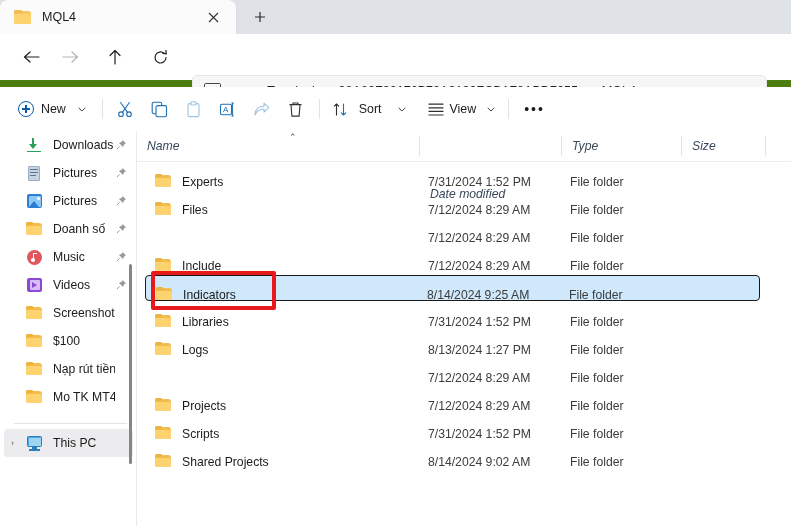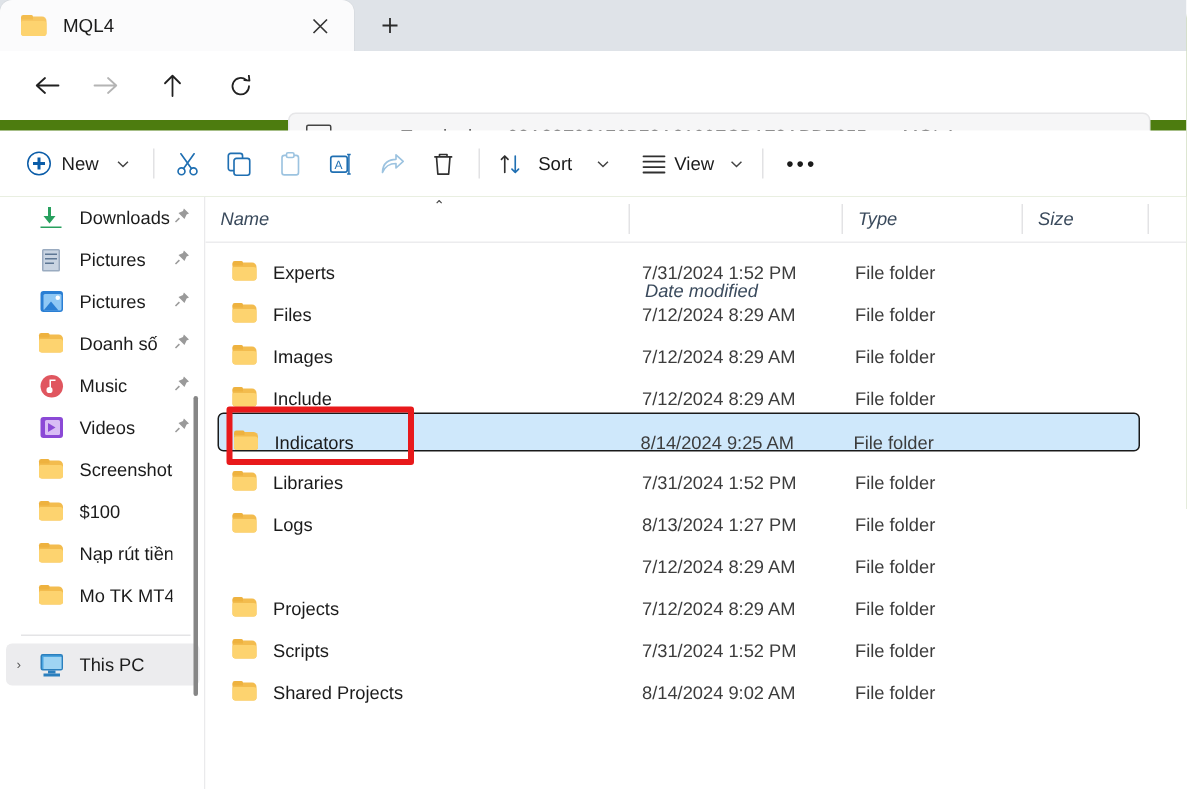--- a/index.html
+++ b/index.html
@@ -541,28 +541,20 @@
                 <span class="f-tab"></span>
                 <span class="f-front"></span>
               </span>
               <span>Files</span>
             </div>
             <div class="cell cell-date">7/12/2024 8:29 AM</div>
             <div class="cell cell-type">File folder</div>
             <div class="cell cell-size"></div>
           </div>
           <div class="row" style="top: 58px;">
-            <div class="cell cell-name">
-              <span class="ic ic-folder">
-                <span class="f-back"></span>
-                <span class="f-tab"></span>
-                <span class="f-front"></span>
-              </span>
-              <span>Images</span>
-            </div>
             <div class="cell cell-date">7/12/2024 8:29 AM</div>
             <div class="cell cell-type">File folder</div>
             <div class="cell cell-size"></div>
           </div>
           <div class="row" style="top: 86px;">
             <div class="cell cell-name">
               <span class="ic ic-folder">
                 <span class="f-back"></span>
                 <span class="f-tab"></span>
                 <span class="f-front"></span>

